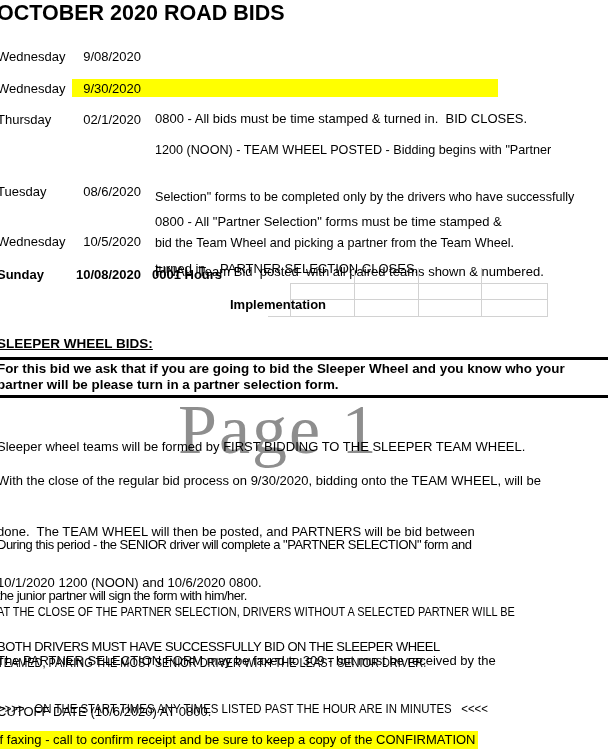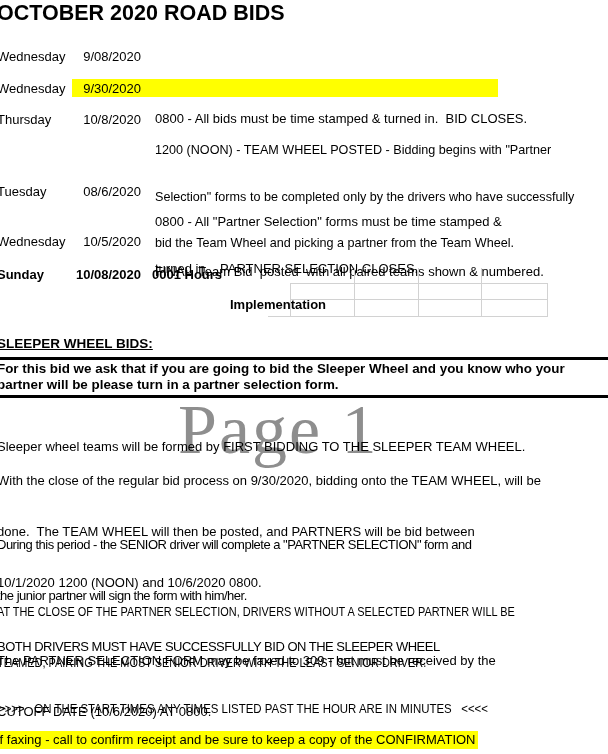--- a/index.html
+++ b/index.html
@@ -68,21 +68,21 @@
       <span class="hlbar"></span>
       <span class="day">Wednesday</span>
       <span class="date">9/30/2020</span>
       <div class="desc">
         <div class="dl">0800 - All bids must be time stamped &amp; turned in.  BID CLOSES.</div>
       </div>
     </div>
 
     <div class="srow" style="top:112px">
       <span class="day">Thursday</span>
-      <span class="date">10/8/2020</span>
+      <span class="date">02/1/2020</span>
       <div class="desc fit97">
         <div class="dl">1200 (NOON) - TEAM WHEEL POSTED - Bidding begins with "Partner</div>
         <div class="dl">Selection" forms to be completed only by the drivers who have successfully</div>
         <div class="dl">bid the Team Wheel and picking a partner from the Team Wheel.</div>
       </div>
     </div>
 
     <div class="srow" style="top:184px">
       <span class="day">Tuesday</span>
       <span class="date">08/6/2020</span>

